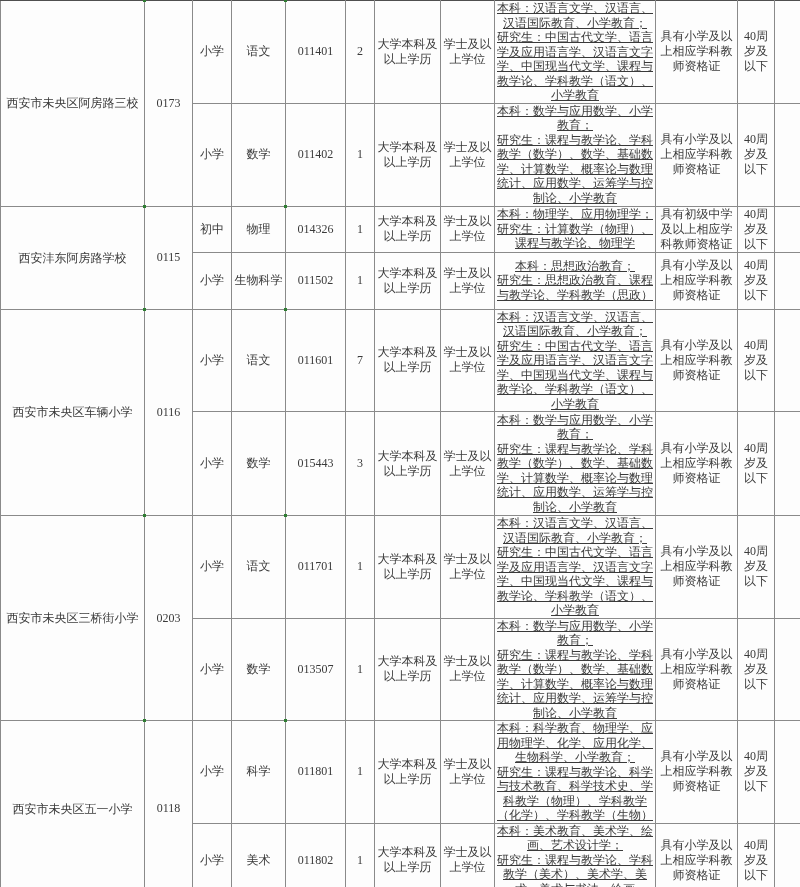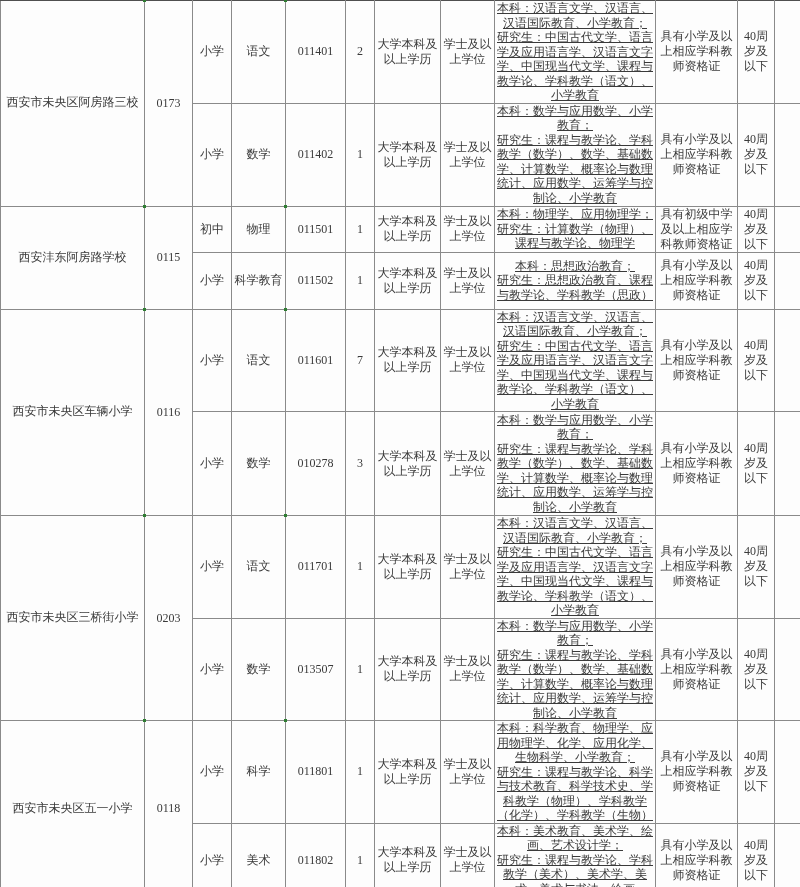--- a/index.html
+++ b/index.html
@@ -24,21 +24,21 @@
     position:relative;
   }
   tr.gs td{border-top:1px solid #4f4f4f;}
   td.majors{
     text-align:center;
     padding:0 1px;
     line-height:14.5px;
     white-space:pre-wrap;
     text-decoration:underline;
   }
-  td.school{line-height:16px;font-family:Liberation Mono, monospace;}
+  td.school{line-height:16px;}
   
   td.dot::before{
     content:"";
     position:absolute;
     top:-2px;left:-2px;
     width:3px;height:3px;
     background:#2e7d32;
     z-index:2;
   }
 </style>
@@ -89,33 +89,33 @@
     <td>具有小学及以上相应学科教师资格证</td>
     <td>40周岁及以下</td>
     <td></td>
   </tr>
 
   <tr class="gs" style="height:43px">
     <td class="school" rowspan="2">西安沣东阿房路学校</td>
     <td class="dot" rowspan="2">0115</td>
     <td>初中</td>
     <td>物理</td>
-    <td class="dot">011501</td>
+    <td class="dot">014326</td>
     <td>1</td>
     <td>大学本科及以上学历</td>
     <td>学士及以上学位</td>
     <td class="majors">本科：物理学、应用物理学；
 研究生：计算数学（物理）、课程与教学论、物理学</td>
     <td>具有初级中学及以上相应学科教师资格证</td>
     <td>40周岁及以下</td>
     <td></td>
   </tr>
   <tr style="height:57px">
     <td>小学</td>
-    <td>科学教育</td>
+    <td>生物科学</td>
     <td>011502</td>
     <td>1</td>
     <td>大学本科及以上学历</td>
     <td>学士及以上学位</td>
     <td class="majors">本科：思想政治教育；
 研究生：思想政治教育、课程与教学论、学科教学（思政）</td>
     <td>具有小学及以上相应学科教师资格证</td>
     <td>40周岁及以下</td>
     <td></td>
   </tr>
@@ -131,21 +131,21 @@
     <td>学士及以上学位</td>
     <td class="majors">本科：汉语言文学、汉语言、汉语国际教育、小学教育；
 研究生：中国古代文学、语言学及应用语言学、汉语言文字学、中国现当代文学、课程与教学论、学科教学（语文）、小学教育</td>
     <td>具有小学及以上相应学科教师资格证</td>
     <td>40周岁及以下</td>
     <td></td>
   </tr>
   <tr style="height:104px">
     <td>小学</td>
     <td>数学</td>
-    <td>010278</td>
+    <td>015443</td>
     <td>3</td>
     <td>大学本科及以上学历</td>
     <td>学士及以上学位</td>
     <td class="majors">本科：数学与应用数学、小学教育；
 研究生：课程与教学论、学科教学（数学）、数学、基础数学、计算数学、概率论与数理统计、应用数学、运筹学与控制论、小学教育</td>
     <td>具有小学及以上相应学科教师资格证</td>
     <td>40周岁及以下</td>
     <td></td>
   </tr>
 

